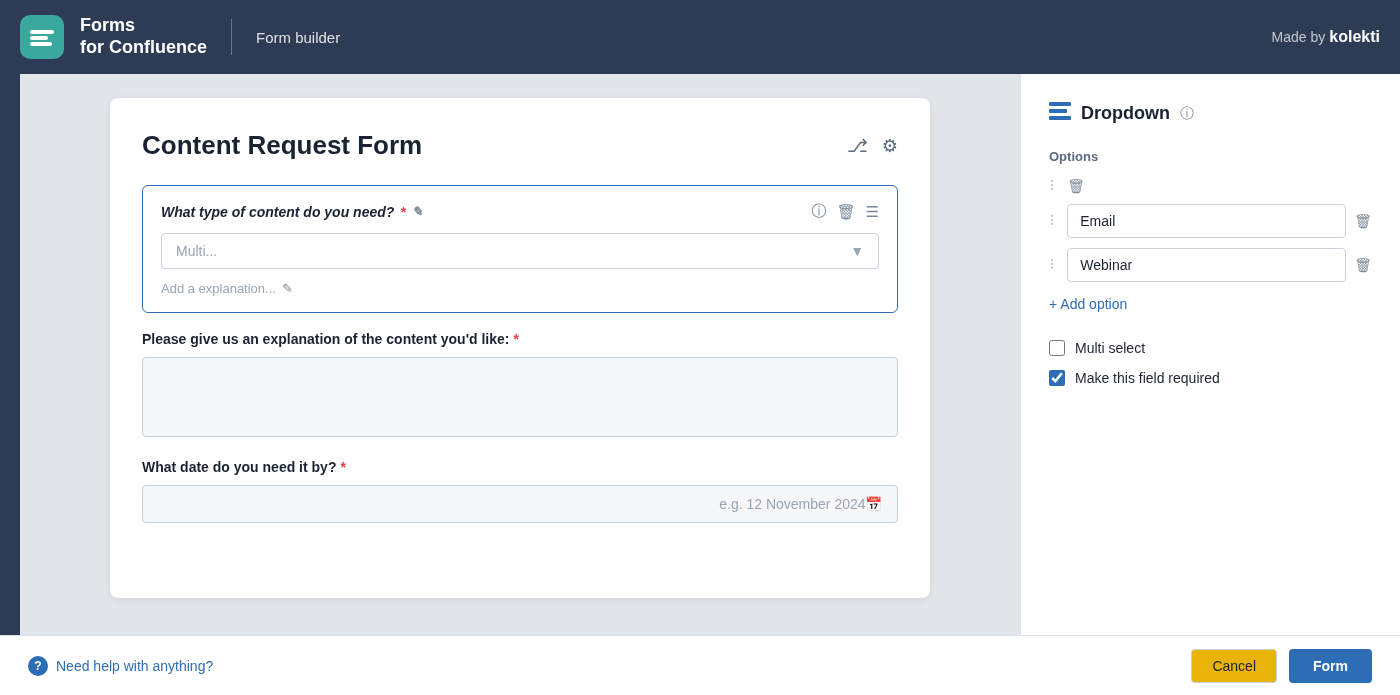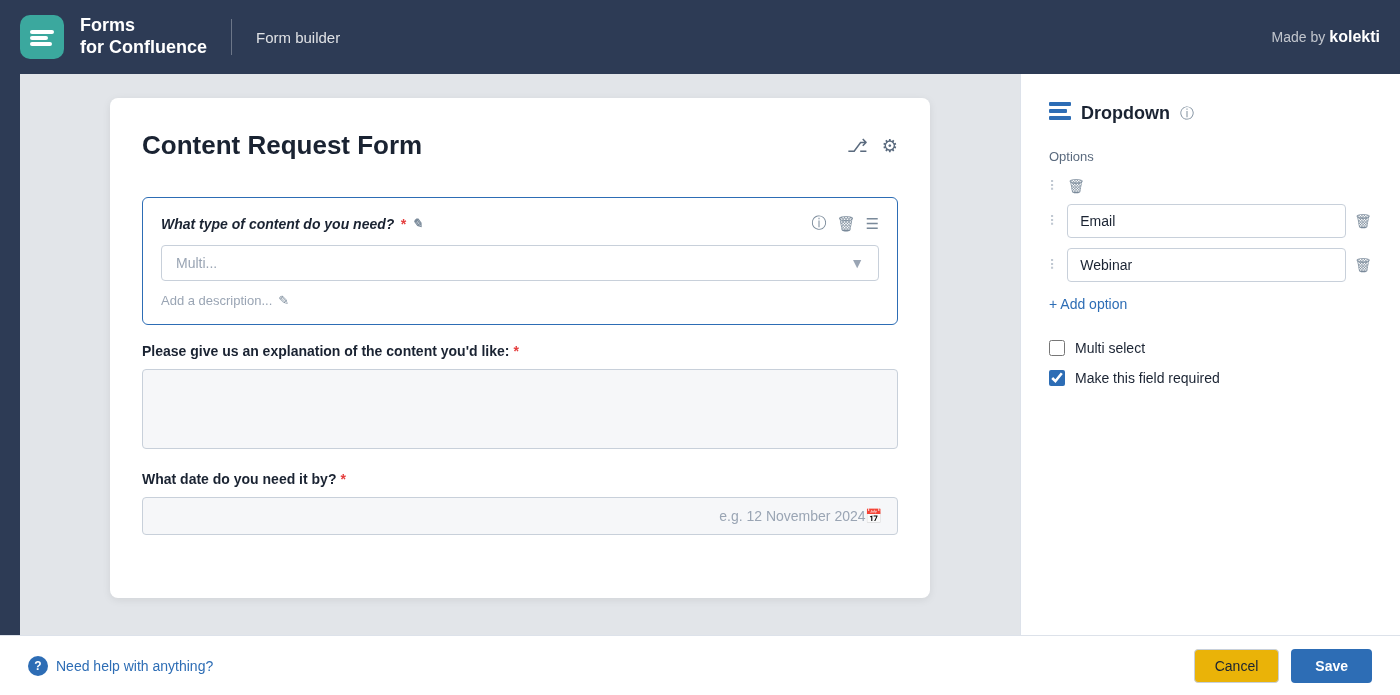--- a/index.html
+++ b/index.html
@@ -104,21 +104,21 @@
       width: 100%;
       max-width: 820px;
       min-height: 500px;
       box-shadow: 0 2px 8px rgba(0,0,0,0.08);
     }
 
     .form-title-row {
       display: flex;
       align-items: center;
       justify-content: space-between;
-      margin-bottom: 36px;
+      margin-bottom: 24px;
     }
     .form-title {
       font-size: 26px;
       font-weight: 700;
       color: #1a2332;
     }
     .form-title-icons {
       display: flex;
       gap: 14px;
       align-items: center;
@@ -251,21 +251,21 @@
       color: #1a2332;
     }
     .info-icon {
       color: #7a8a9a;
       font-size: 14px;
       cursor: pointer;
     }
 
     .options-label {
       font-size: 13px;
-      font-weight: 400;
+      font-weight: 700;
       color: #5a6a7e;
       margin-bottom: 14px;
       text-transform: none;
     }
 
     .option-row {
       display: flex;
       align-items: center;
       gap: 8px;
       margin-bottom: 10px;
@@ -440,21 +440,21 @@
             <span title="Info">ⓘ</span>
             <span title="Delete">🗑</span>
             <span title="Drag">☰</span>
           </div>
         </div>
         <div class="select-field">
           <span>Multi...</span>
           <span>▼</span>
         </div>
         <div class="description-row">
-          <span>Add a description...</span>
+          <span>Add a explanation...</span>
           <span class="pencil-icon">✎</span>
         </div>
       </div>
 
       <div class="question-plain">
         <div class="qlabel">
           <span>Please give us an explanation of the content you'd like:</span>
           <span class="required-star">*</span>
         </div>
         <textarea class="textarea-field" style=""></textarea>
@@ -519,15 +519,15 @@
 
 </div>
 
 <div class="footer">
   <a class="help-link" href="#">
     <div class="help-icon">?</div>
     <span>Need help with anything?</span>
   </a>
   <div class="footer-right">
     <button class="btn-cancel">Cancel</button>
-    <button class="btn-save">Save</button>
+    <button class="btn-save">Form</button>
   </div>
 </div>
 
 </body></html>

